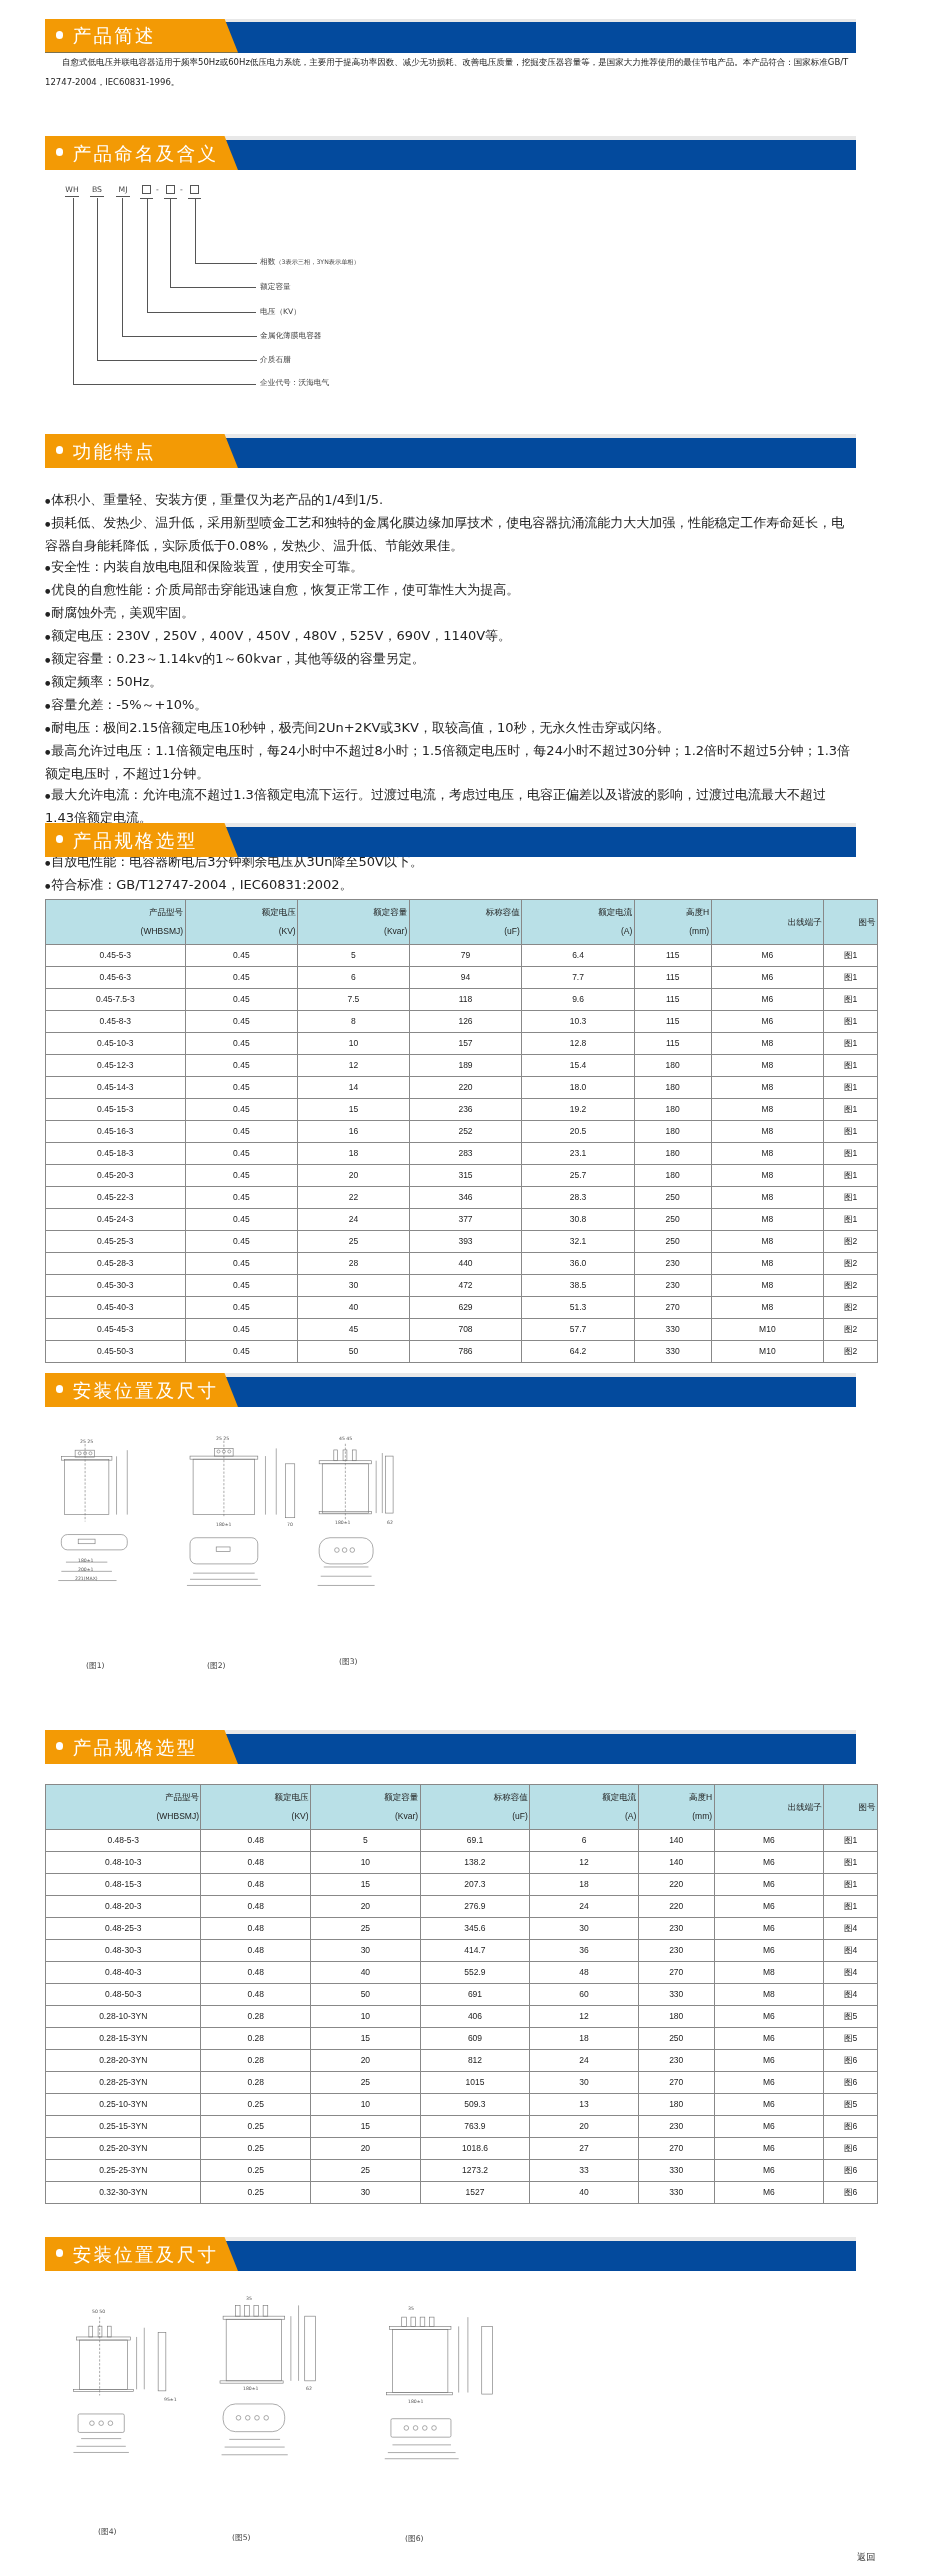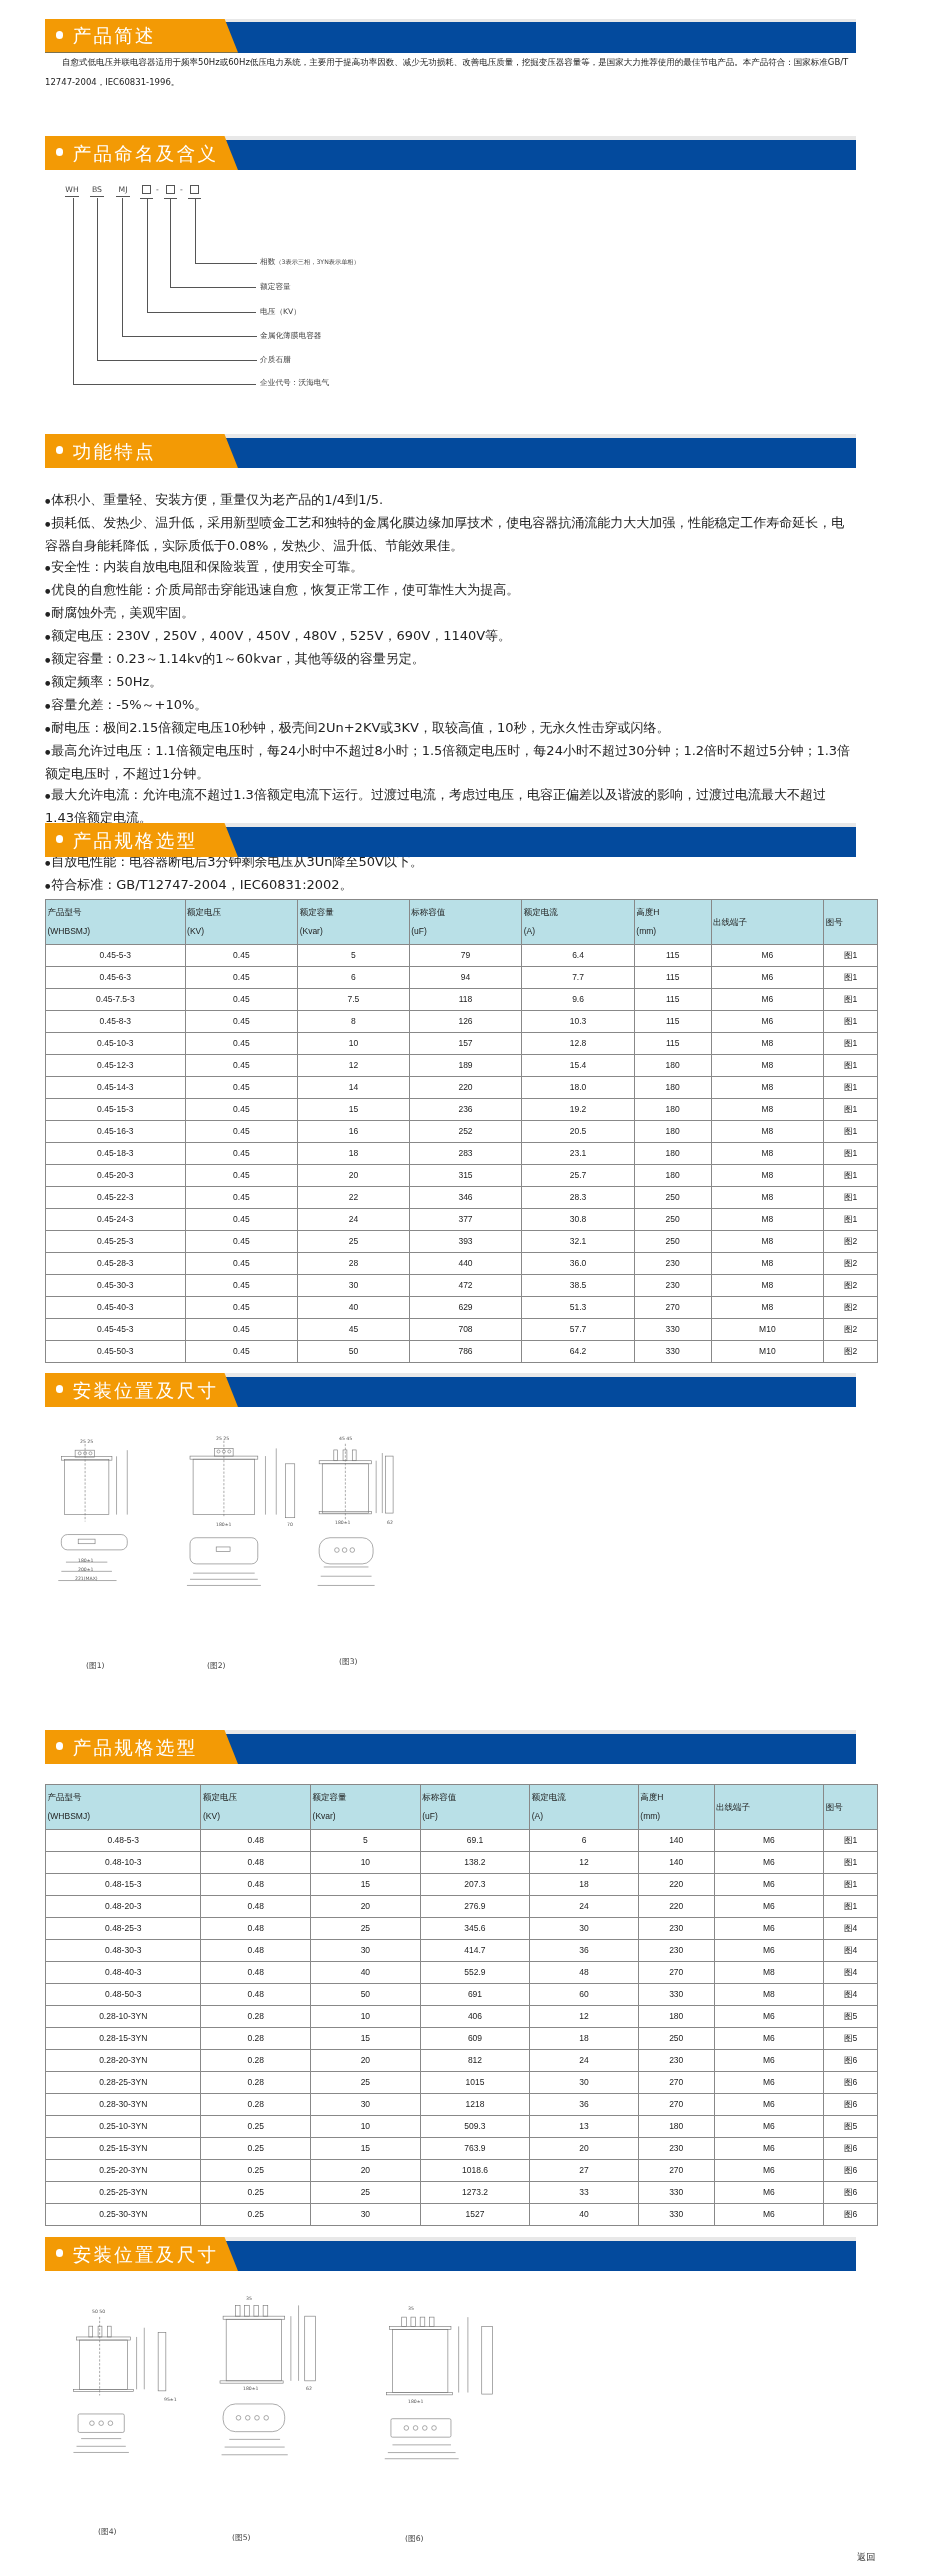--- a/index.html
+++ b/index.html
@@ -24,21 +24,21 @@
   .naming { position: absolute; left: 0; top: 185px; width: 462px; height: 231px; }
   .naming .code { position: absolute; top: 0; font-size: 7.7px; color: #444; text-align: center; border-bottom: 0.8px solid #555; padding-bottom: 1.5px; }
   .naming .box { display: inline-block; width: 9.2px; height: 9.2px; border: 0.8px solid #555; }
   .naming .vline { position: absolute; width: 0.8px; background: #555; }
   .naming .hline { position: absolute; height: 0.8px; background: #555; }
   .naming .lbl { position: absolute; font-size: 7.7px; color: #444; white-space: nowrap; }
   .naming .lbl small { font-size: 6.2px; }
 
   
   table.spec { position: absolute; left: 45px; width: 833px; border-collapse: collapse; font-family: "Liberation Sans", sans-serif; font-size: 8.5px; color: #222; }
-  table.spec th { background: #b9e0e7; font-weight: normal; border: 0.8px solid #888; padding: 3.1px 1.5px; line-height: 19px; text-align: left; height: 42px; }
+  table.spec th { background: #b9e0e7; font-weight: normal; border: 0.8px solid #888; padding: 3.1px 1.5px; line-height: 19px; text-align: right; height: 42px; }
   table.spec td { border: 0.8px solid #888; text-align: center; height: 21.6px; line-height: 21px; }
 
   
   .drawing { position: absolute; }
   .drawing svg { display: block; }
   .fig-cap { position: absolute; font-size: 7.7px; color: #444; }
 
   .back-link { position: absolute; left: 857px; top: 2551px; font-size: 9.2px; color: #333; text-decoration: none; }
 </style>
 </head>
@@ -601,30 +601,20 @@
         <td>0.28-25-3YN</td>
         <td>0.28</td>
         <td>25</td>
         <td>1015</td>
         <td>30</td>
         <td>270</td>
         <td>M6</td>
         <td>图6</td>
       </tr>
       <tr>
-        <td>0.28-30-3YN</td>
-        <td>0.28</td>
-        <td>30</td>
-        <td>1218</td>
-        <td>36</td>
-        <td>270</td>
-        <td>M6</td>
-        <td>图6</td>
-      </tr>
-      <tr>
         <td>0.25-10-3YN</td>
         <td>0.25</td>
         <td>10</td>
         <td>509.3</td>
         <td>13</td>
         <td>180</td>
         <td>M6</td>
         <td>图5</td>
       </tr>
       <tr>
@@ -651,21 +641,21 @@
         <td>0.25-25-3YN</td>
         <td>0.25</td>
         <td>25</td>
         <td>1273.2</td>
         <td>33</td>
         <td>330</td>
         <td>M6</td>
         <td>图6</td>
       </tr>
       <tr>
-        <td>0.25-30-3YN</td>
+        <td>0.32-30-3YN</td>
         <td>0.25</td>
         <td>30</td>
         <td>1527</td>
         <td>40</td>
         <td>330</td>
         <td>M6</td>
         <td>图6</td>
       </tr>
     </tbody>
 </table>

